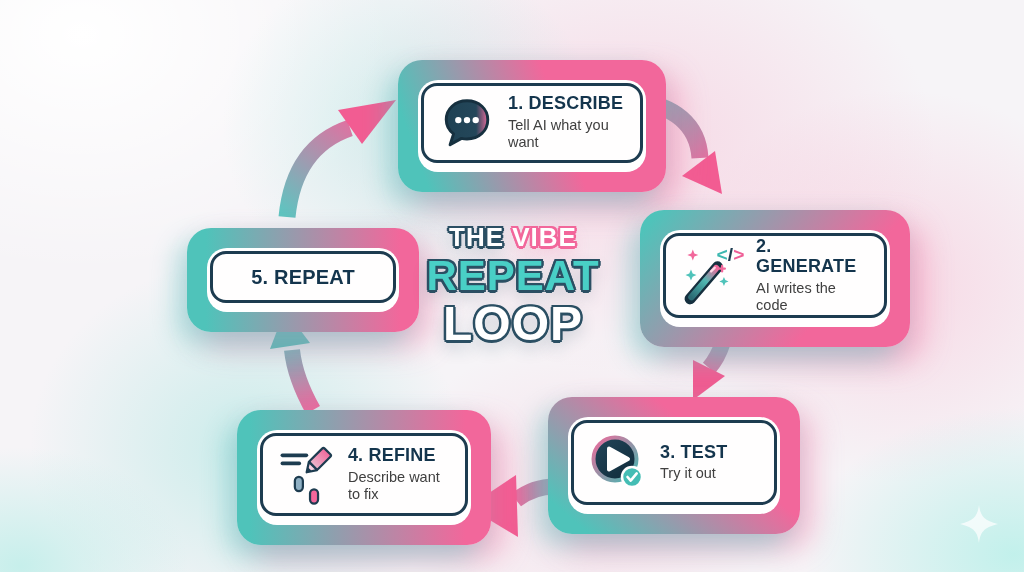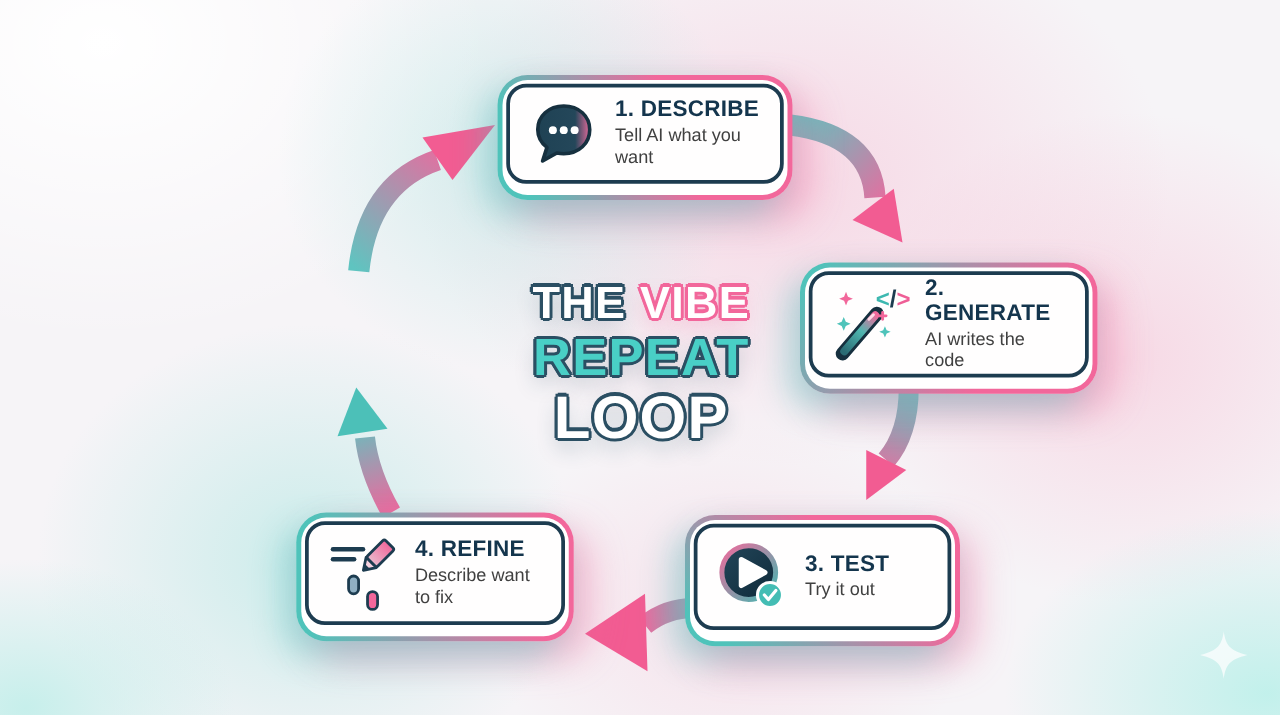--- a/index.html
+++ b/index.html
@@ -10,36 +10,36 @@
     background-image:
       radial-gradient(240px 170px at 2% 99%, rgba(190,238,233,.85), transparent 70%),
       radial-gradient(300px 210px at 99% 97%, rgba(188,240,234,.9), transparent 70%),
       radial-gradient(300px 260px at 24% 78%, rgba(160,228,222,.5), transparent 72%),
       radial-gradient(260px 240px at 40% 22%, rgba(175,230,226,.5), transparent 72%),
       radial-gradient(430px 320px at 62% 26%, rgba(247,178,204,.42), transparent 70%),
       radial-gradient(320px 280px at 88% 50%, rgba(248,172,199,.38), transparent 70%),
       radial-gradient(280px 220px at 57% 86%, rgba(247,182,206,.30), transparent 70%),
       radial-gradient(420px 320px at 8% 6%, rgba(255,255,255,1), transparent 75%);
   }
-  .card{position:absolute;border-radius:24px;padding:4px;
+  .card{position:absolute;border-radius:24px;padding:20px;
     box-shadow:-10px 12px 26px rgba(86,198,192,.45), 12px 14px 30px rgba(242,103,155,.42);}
   .card-mid{background:#ffffff;border-radius:20px;padding:3px;height:calc(100% - 6px);}
   .card-in{border:3px solid #1d3c50;border-radius:16px;background:#fffefe;height:calc(100% - 6px);
     display:flex;align-items:center;gap:12px;padding:0 14px;box-sizing:border-box;}
   .ring1{background:linear-gradient(70deg,#4fc3ba 10%,#f2679b 60%);}
   .ring2{background:linear-gradient(130deg,#4fc3ba 5%,#f2679b 70%);}
   .ring3{background:linear-gradient(40deg,#4fc3ba 10%,#f2679b 65%);}
   .ring4{background:linear-gradient(90deg,#4fc3ba 5%,#f2679b 90%);}
   .ring5{background:linear-gradient(90deg,#4fc3ba 8%,#f2679b 92%);}
   .step-label{font-weight:bold;color:#14354d;font-size:18px;letter-spacing:.2px;line-height:1.1;}
   .step-desc{color:#404040;font-size:14.5px;line-height:1.18;margin-top:3px;}
   .center-label{width:100%;text-align:center;font-size:20px;}
   .big-title{position:absolute;left:398px;top:224px;width:230px;text-align:center;
     font-weight:bold;line-height:1.02;letter-spacing:1px;}
-  .t-line1{font-size:36px;}
+  .t-line1{font-size:26px;}
   .t-line2{font-size:42px;margin-top:4px;}
   .t-line3{font-size:48px;margin-top:3px;}
   .ow{color:#ffffff;text-shadow:2.5px 0 0 #2b4f63,-2.5px 0 0 #2b4f63,0 2.5px 0 #2b4f63,0 -2.5px 0 #2b4f63,
      1.8px 1.8px 0 #2b4f63,-1.8px 1.8px 0 #2b4f63,1.8px -1.8px 0 #2b4f63,-1.8px -1.8px 0 #2b4f63,0 8px 16px rgba(30,70,90,.25);}
   .op{color:#ffffff;text-shadow:2.5px 0 0 #f2679b,-2.5px 0 0 #f2679b,0 2.5px 0 #f2679b,0 -2.5px 0 #f2679b,
      1.8px 1.8px 0 #f2679b,-1.8px 1.8px 0 #f2679b,1.8px -1.8px 0 #f2679b,-1.8px -1.8px 0 #f2679b,0 8px 16px rgba(242,103,155,.35);}
   .ot{color:#49cfc6;text-shadow:2.5px 0 0 #2b4f63,-2.5px 0 0 #2b4f63,0 2.5px 0 #2b4f63,0 -2.5px 0 #2b4f63,
      1.8px 1.8px 0 #2b4f63,-1.8px 1.8px 0 #2b4f63,1.8px -1.8px 0 #2b4f63,-1.8px -1.8px 0 #2b4f63,0 8px 16px rgba(30,70,90,.25);}
   .arrow{position:absolute;}
   .sparkle{position:absolute;left:958px;top:503px;width:42px;height:42px;opacity:.85;}
@@ -150,21 +150,21 @@
         <text x="40" y="19" font-size="21" font-weight="bold" font-family="Liberation Sans, sans-serif"><tspan fill="#3db8b0">&lt;</tspan><tspan fill="#1d3c50">/</tspan><tspan fill="#ef5e96">&gt;</tspan></text>
       </svg>
       <div>
         <div class="step-label">2. GENERATE</div>
         <div class="step-desc">AI writes the code</div>
       </div>
     </div>
       </div>
   </div>
 
-  <div class="card ring3" style="left:548px;top:412px;width:212px;height:97px">
+  <div class="card ring3" style="left:548px;top:397px;width:212px;height:97px">
     <div class="card-mid">
         <div class="card-in">
       <svg width="60" height="60" viewBox="0 0 60 60">
         <defs>
           <linearGradient id="ip1" x1="0" y1="0" x2="1" y2="1">
             <stop offset="0" stop-color="#f06a9c"></stop>
                 <stop offset="1" stop-color="#3fb9b1"></stop>
           </linearGradient>
           <linearGradient id="ip2" x1="0" y1="0" x2="1" y2="1">
             <stop offset="0" stop-color="#23465a"></stop>
@@ -211,20 +211,27 @@
         <rect x="37" y="47" width="9" height="16" rx="4.5" fill="#f2679b" stroke="#1d3c50" stroke-width="2.5"></rect>
       </svg>
       <div>
         <div class="step-label">4. REFINE</div>
         <div class="step-desc" style="max-width:112px">Describe want to fix</div>
       </div>
     </div>
       </div>
   </div>
 
+  <div class="card ring5" style="left:187px;top:228px;width:192px;height:64px">
+    <div class="card-mid">
+        <div class="card-in">
+      <div class="step-label center-label">5. REPEAT</div>
+    </div>
+      </div>
+  </div>
 
   <div class="big-title">
     <div class="t-line1">
       <span class="ow">THE</span>
       <span class="op">VIBE</span>
     </div>
     <div class="t-line2 ot">REPEAT</div>
     <div class="t-line3 ow">LOOP</div>
   </div>
 

